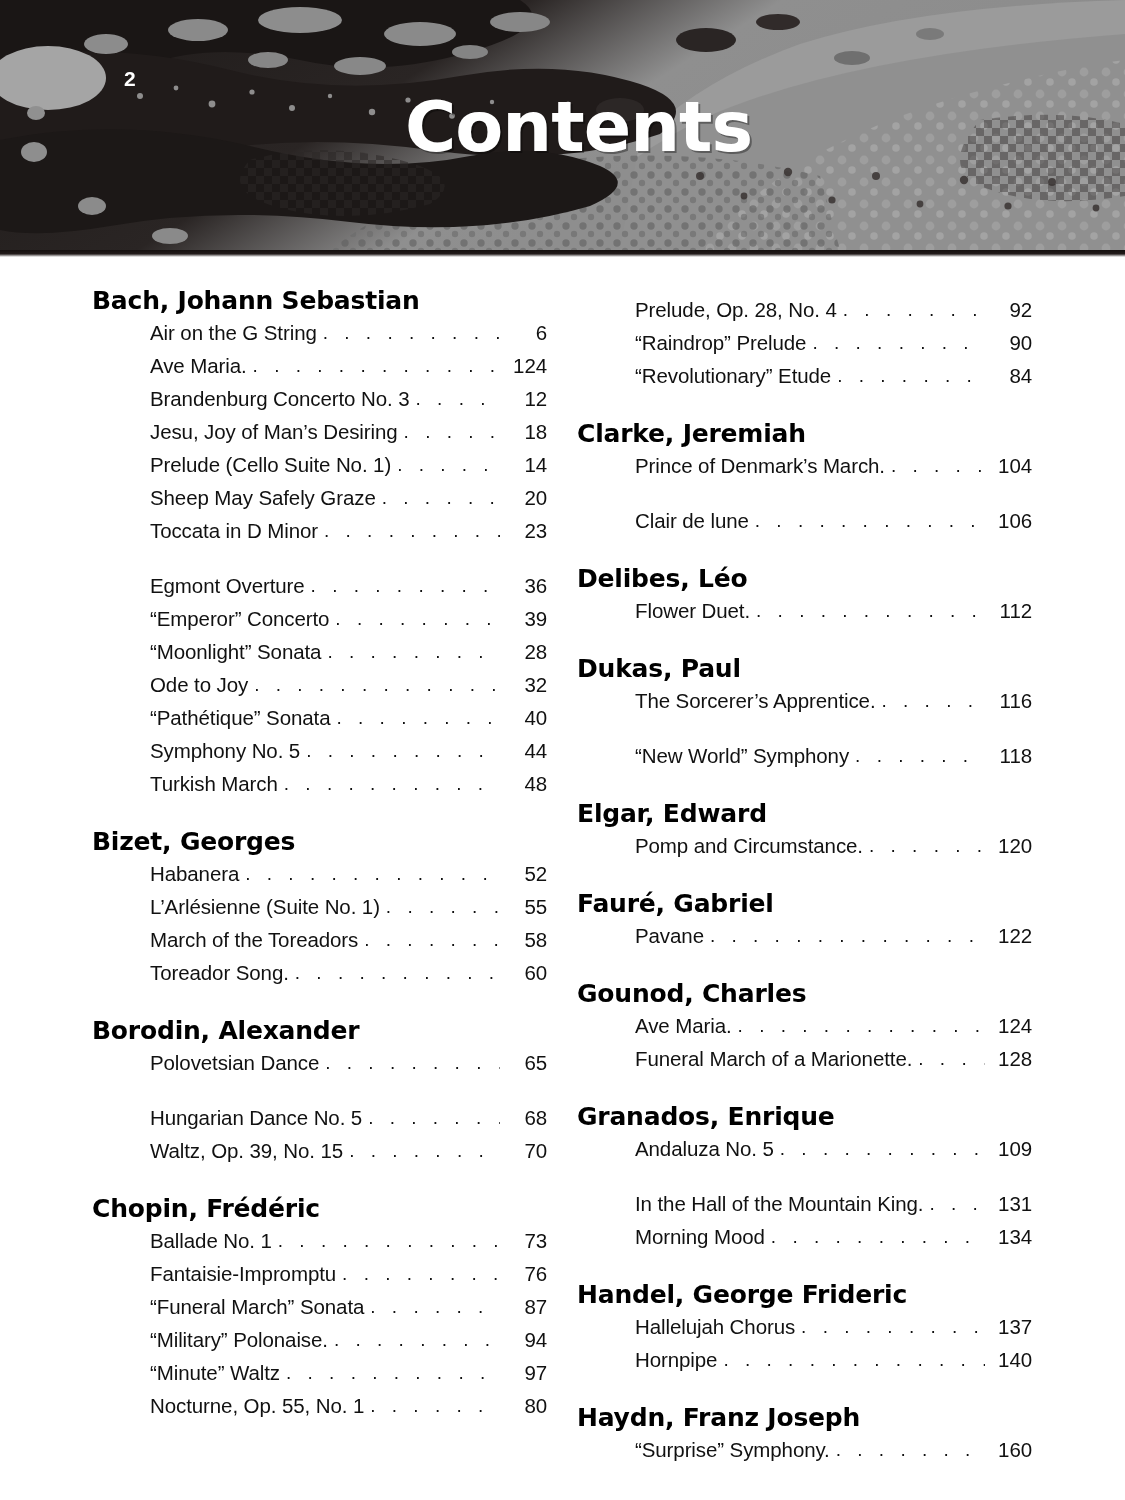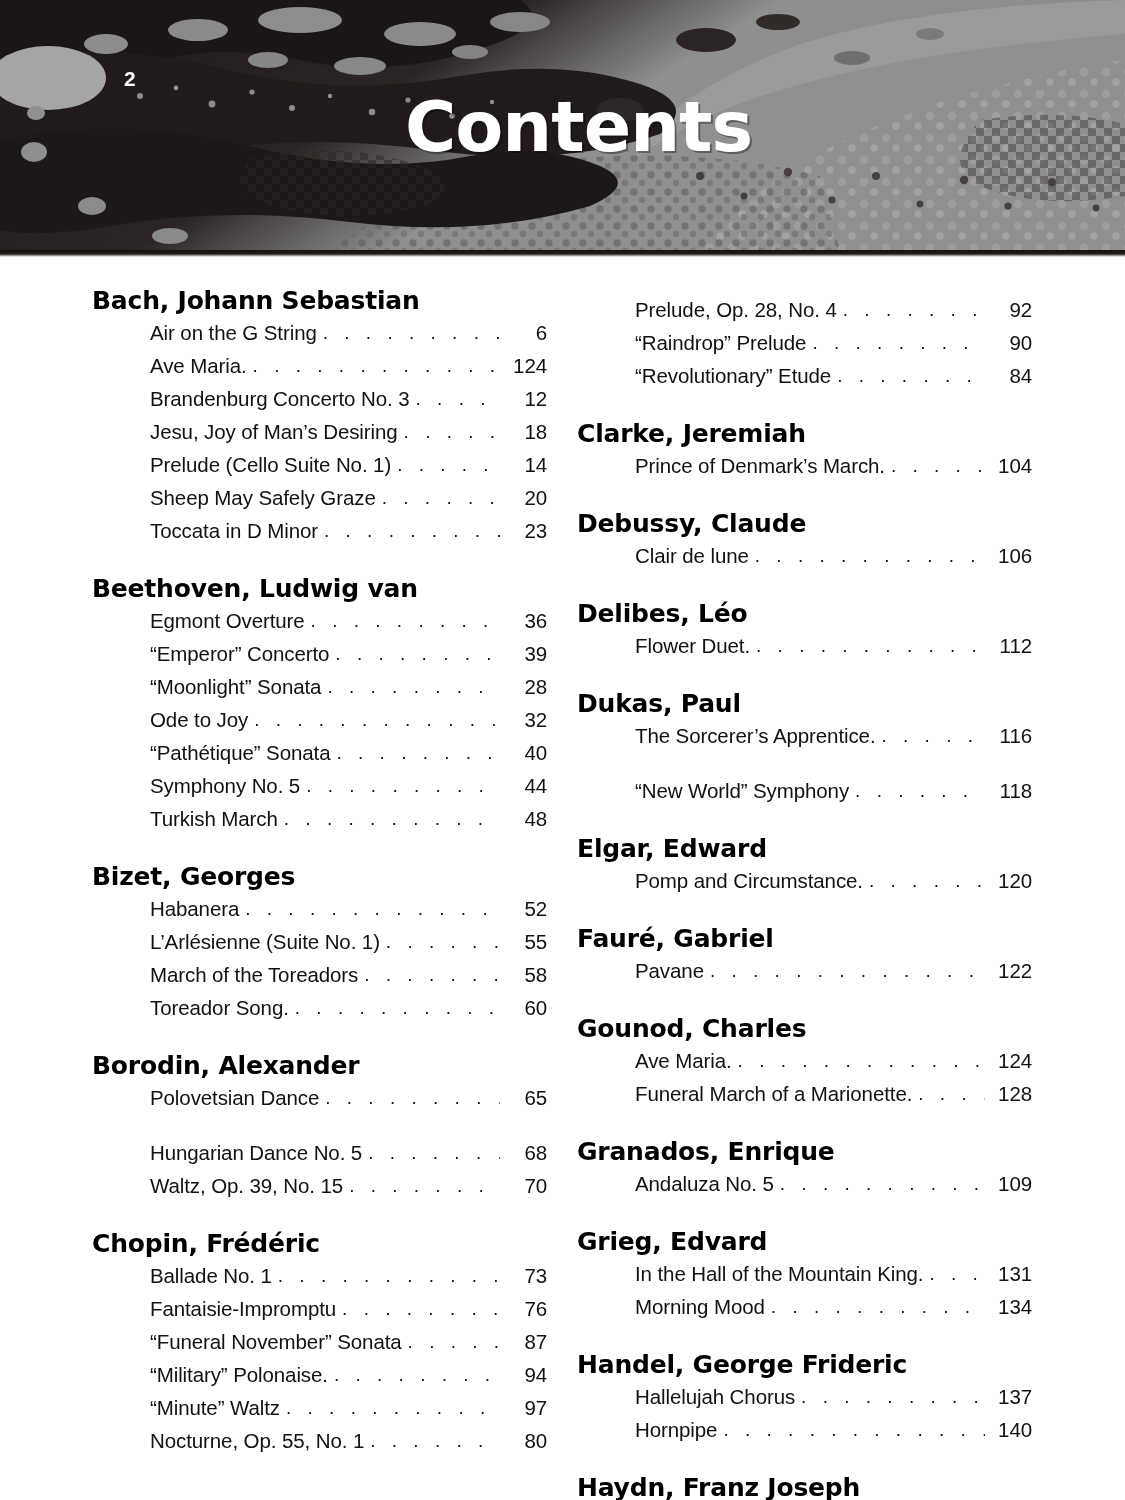--- a/index.html
+++ b/index.html
@@ -265,21 +265,20 @@
             <span class="leader">. . . . . . . . . . . . . . . . . . . . . . . . . . . . . . . . . . . . . . . . . .</span>
             <span class="pageno">20</span>
           </div>
           <div class="entry">
             <span class="title">Toccata in D Minor</span>
             <span class="leader">. . . . . . . . . . . . . . . . . . . . . . . . . . . . . . . . . . . . . . . . . .</span>
             <span class="pageno">23</span>
           </div>
         </div>
         <div class="group">
-          <div class="composer">Beethoven, Ludwig van</div>
           <div class="entry">
             <span class="title">Egmont Overture</span>
             <span class="leader">. . . . . . . . . . . . . . . . . . . . . . . . . . . . . . . . . . . . . . . . . .</span>
             <span class="pageno">36</span>
           </div>
           <div class="entry">
             <span class="title">“Emperor” Concerto</span>
             <span class="leader">. . . . . . . . . . . . . . . . . . . . . . . . . . . . . . . . . . . . . . . . . .</span>
             <span class="pageno">39</span>
           </div>
@@ -358,21 +357,21 @@
             <span class="title">Ballade No. 1</span>
             <span class="leader">. . . . . . . . . . . . . . . . . . . . . . . . . . . . . . . . . . . . . . . . . .</span>
             <span class="pageno">73</span>
           </div>
           <div class="entry">
             <span class="title">Fantaisie-Impromptu</span>
             <span class="leader">. . . . . . . . . . . . . . . . . . . . . . . . . . . . . . . . . . . . . . . . . .</span>
             <span class="pageno">76</span>
           </div>
           <div class="entry">
-            <span class="title">“Funeral November” Sonata</span>
+            <span class="title">“Funeral March” Sonata</span>
             <span class="leader">. . . . . . . . . . . . . . . . . . . . . . . . . . . . . . . . . . . . . . . . . .</span>
             <span class="pageno">87</span>
           </div>
           <div class="entry">
             <span class="title">“Military” Polonaise.</span>
             <span class="leader">. . . . . . . . . . . . . . . . . . . . . . . . . . . . . . . . . . . . . . . . . .</span>
             <span class="pageno">94</span>
           </div>
           <div class="entry">
             <span class="title">“Minute” Waltz</span>
@@ -406,21 +405,20 @@
         </div>
         <div class="group">
           <div class="composer">Clarke, Jeremiah</div>
           <div class="entry">
             <span class="title">Prince of Denmark’s March.</span>
             <span class="leader">. . . . . . . . . . . . . . . . . . . . . . . . . . . . . . . . . . . . . . . . . .</span>
             <span class="pageno">104</span>
           </div>
         </div>
         <div class="group">
-          <div class="composer">Debussy, Claude</div>
           <div class="entry">
             <span class="title">Clair de lune</span>
             <span class="leader">. . . . . . . . . . . . . . . . . . . . . . . . . . . . . . . . . . . . . . . . . .</span>
             <span class="pageno">106</span>
           </div>
         </div>
         <div class="group">
           <div class="composer">Delibes, Léo</div>
           <div class="entry">
             <span class="title">Flower Duet.</span>
@@ -474,21 +472,20 @@
         </div>
         <div class="group">
           <div class="composer">Granados, Enrique</div>
           <div class="entry">
             <span class="title">Andaluza No. 5</span>
             <span class="leader">. . . . . . . . . . . . . . . . . . . . . . . . . . . . . . . . . . . . . . . . . .</span>
             <span class="pageno">109</span>
           </div>
         </div>
         <div class="group">
-          <div class="composer">Grieg, Edvard</div>
           <div class="entry">
             <span class="title">In the Hall of the Mountain King.</span>
             <span class="leader">. . . . . . . . . . . . . . . . . . . . . . . . . . . . . . . . . . . . . . . . . .</span>
             <span class="pageno">131</span>
           </div>
           <div class="entry">
             <span class="title">Morning Mood</span>
             <span class="leader">. . . . . . . . . . . . . . . . . . . . . . . . . . . . . . . . . . . . . . . . . .</span>
             <span class="pageno">134</span>
           </div>

